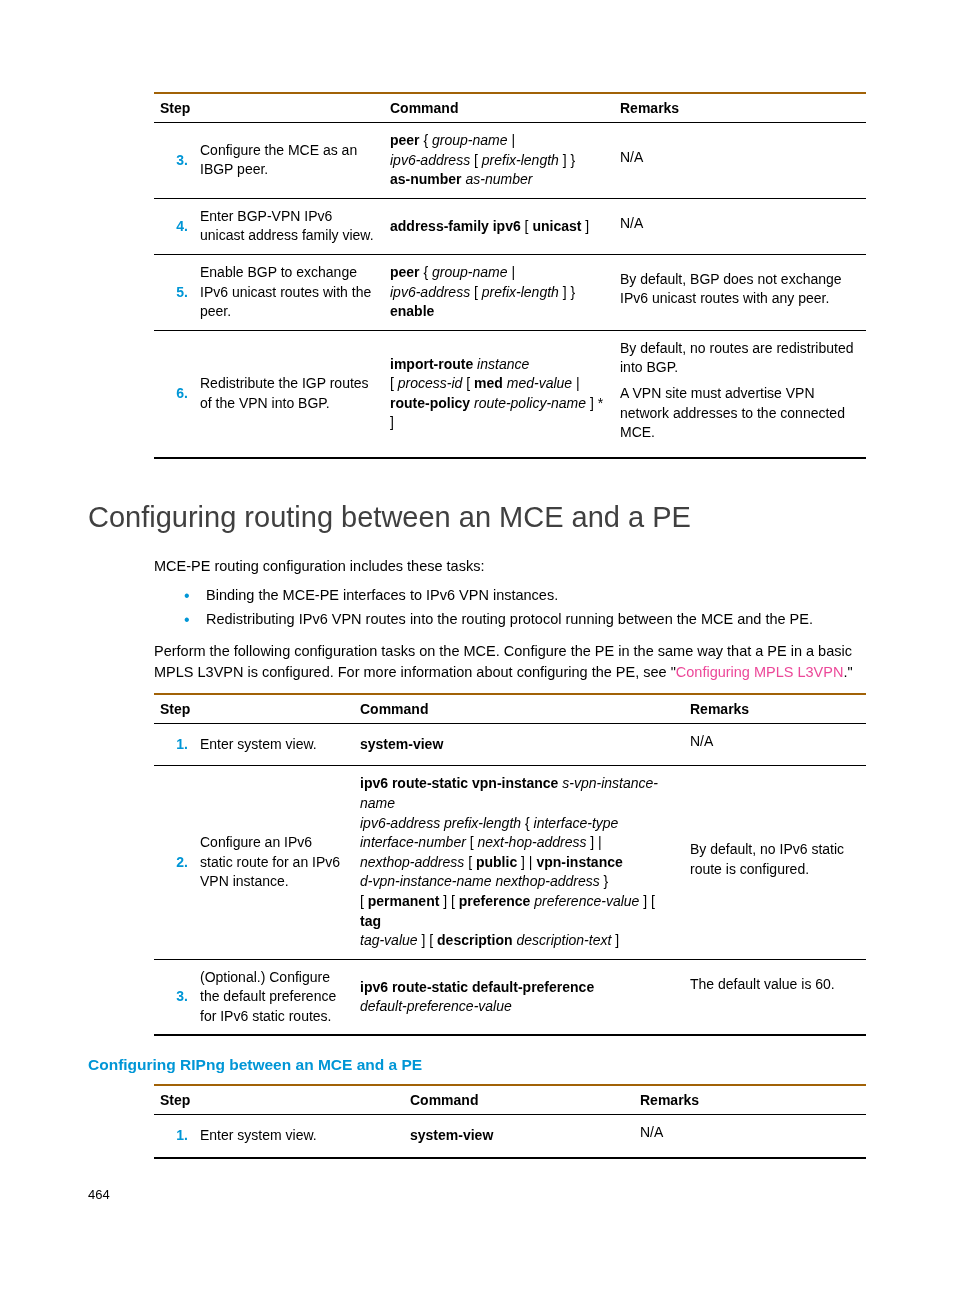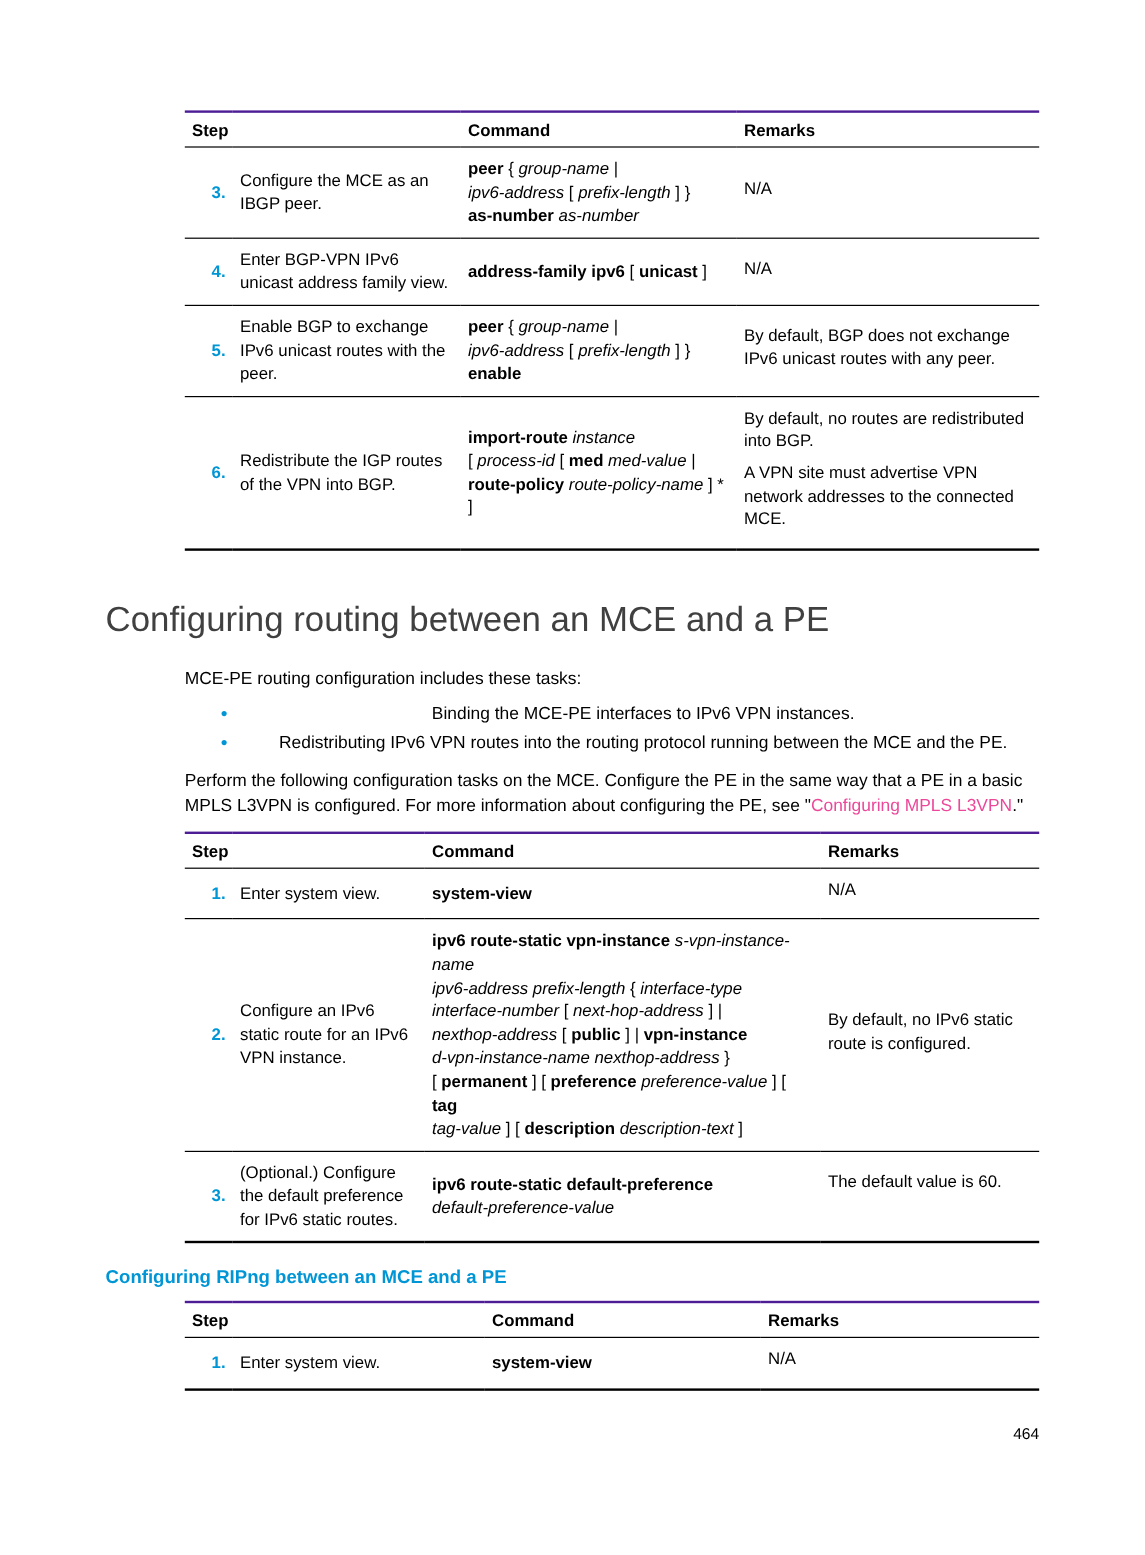--- a/index.html
+++ b/index.html
@@ -15,40 +15,40 @@
     padding: 92px 88px 40px 88px;
     box-sizing: border-box;
   }
   table {
     border-collapse: collapse;
     width: 100%;
     font-size: 14px;
     margin-left: 66px;
     width: calc(100% - 66px);
   }
-  thead tr { border-top: 2px solid #4c1d95; border-bottom: 1.5px solid #000; }
+  thead tr { border-top: 2px solid #a16207; border-bottom: 1.5px solid #000; }
   th { text-align: left; font-weight: bold; padding: 6px 6px; vertical-align: top; }
   tbody tr { border-bottom: 1px solid #000; }
   tbody tr:last-child { border-bottom: 2px solid #000; }
   td { padding: 8px 6px; vertical-align: middle; font-size: 14px; line-height: 1.4; }
   .bold { font-weight: bold; }
   .ital { font-style: italic; }
   h1.sec {
     font-size: 29px;
     color: #404040;
     font-weight: 300;
     margin: 42px 0 22px 0;
   }
   .body-text { font-size: 14.5px; line-height: 1.45; margin: 0 0 10px 0; margin-left: 66px;}
-  ul.bullets { list-style: none; padding-left: 0; margin: 6px 0 14px 0; margin-left: 96px; text-align: center;}
+  ul.bullets { list-style: none; padding-left: 0; margin: 6px 0 14px 0; margin-left: 96px;}
   ul.bullets li { position: relative; padding-left: 22px; margin-bottom: 8px; font-size: 14.5px;}
   ul.bullets li::before { content: "•"; color:#0096d6; position:absolute; left:0; font-size:16px;}
   h2.sub { color:#0096d6; font-size:15.5px; font-weight:bold; margin: 20px 0 10px 0;}
   a.link { color:#ec4899; text-decoration:none;}
-  .pnum { text-align:right; font-size:13px; margin-top:28px;}
+  .pnum { text-align:left; font-size:13px; margin-top:28px;}
 </style>
 </head>
 <body>
 
 <div class="page">
 
   <table>
     <colgroup>
         <col style="width:40px">
         <col style="width:190px">

